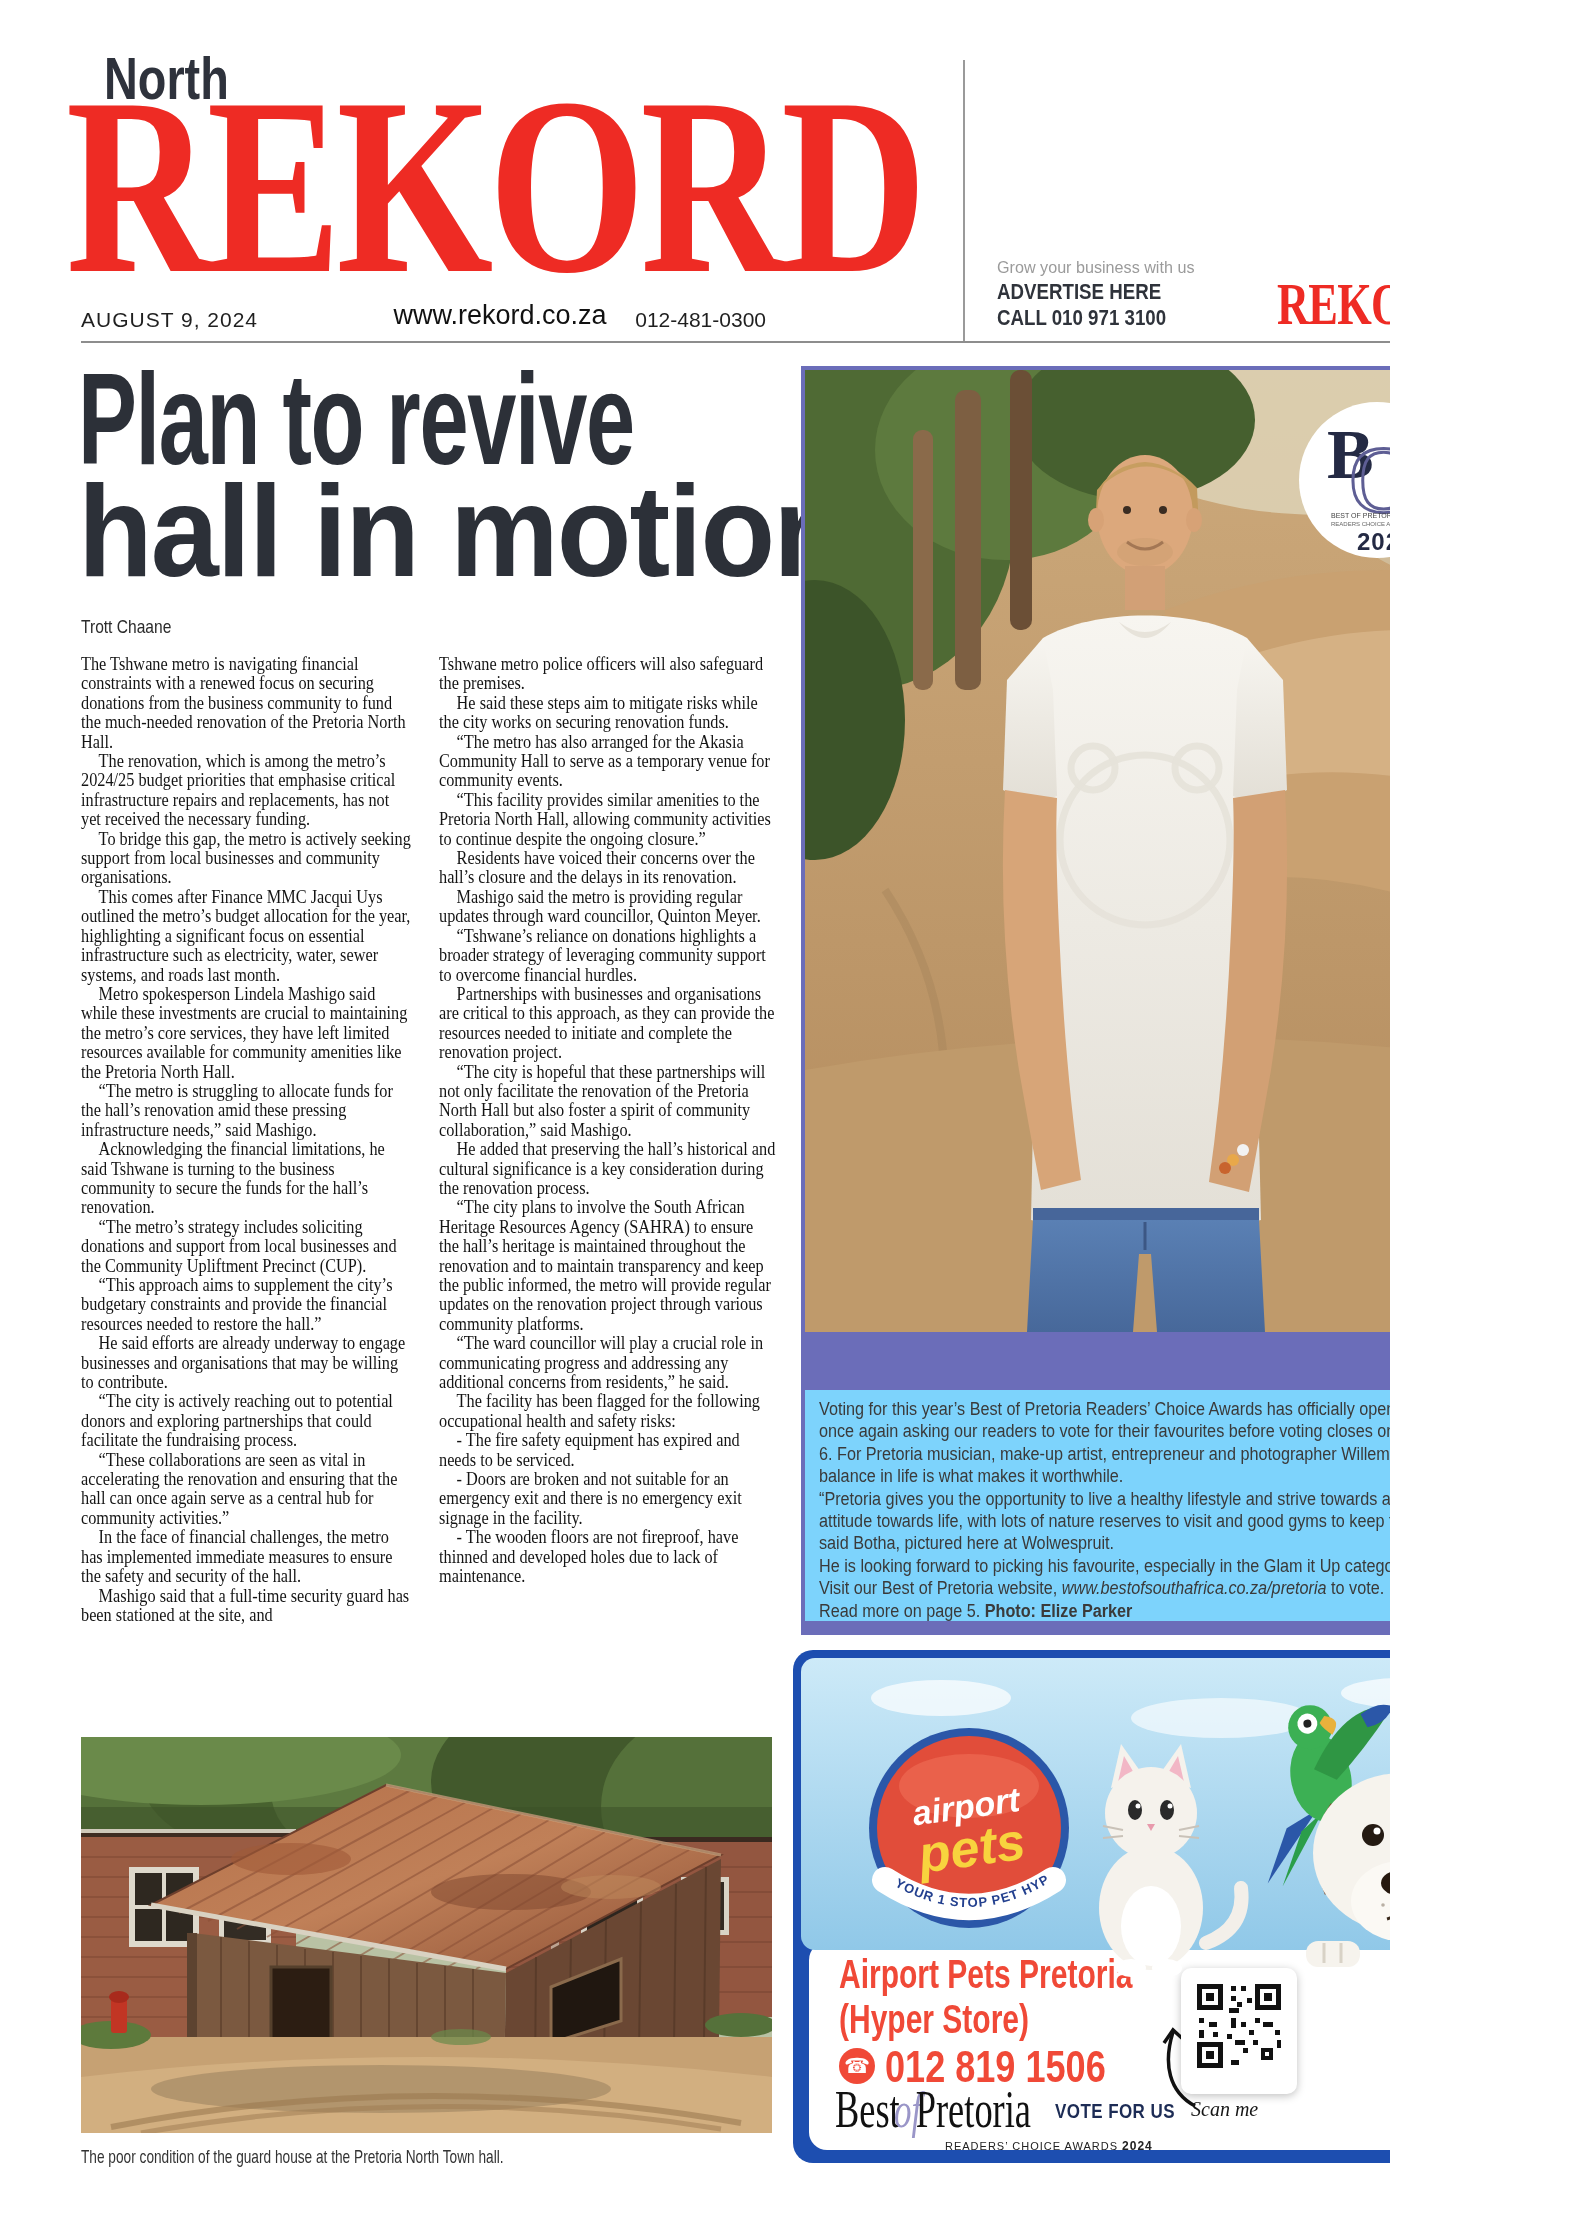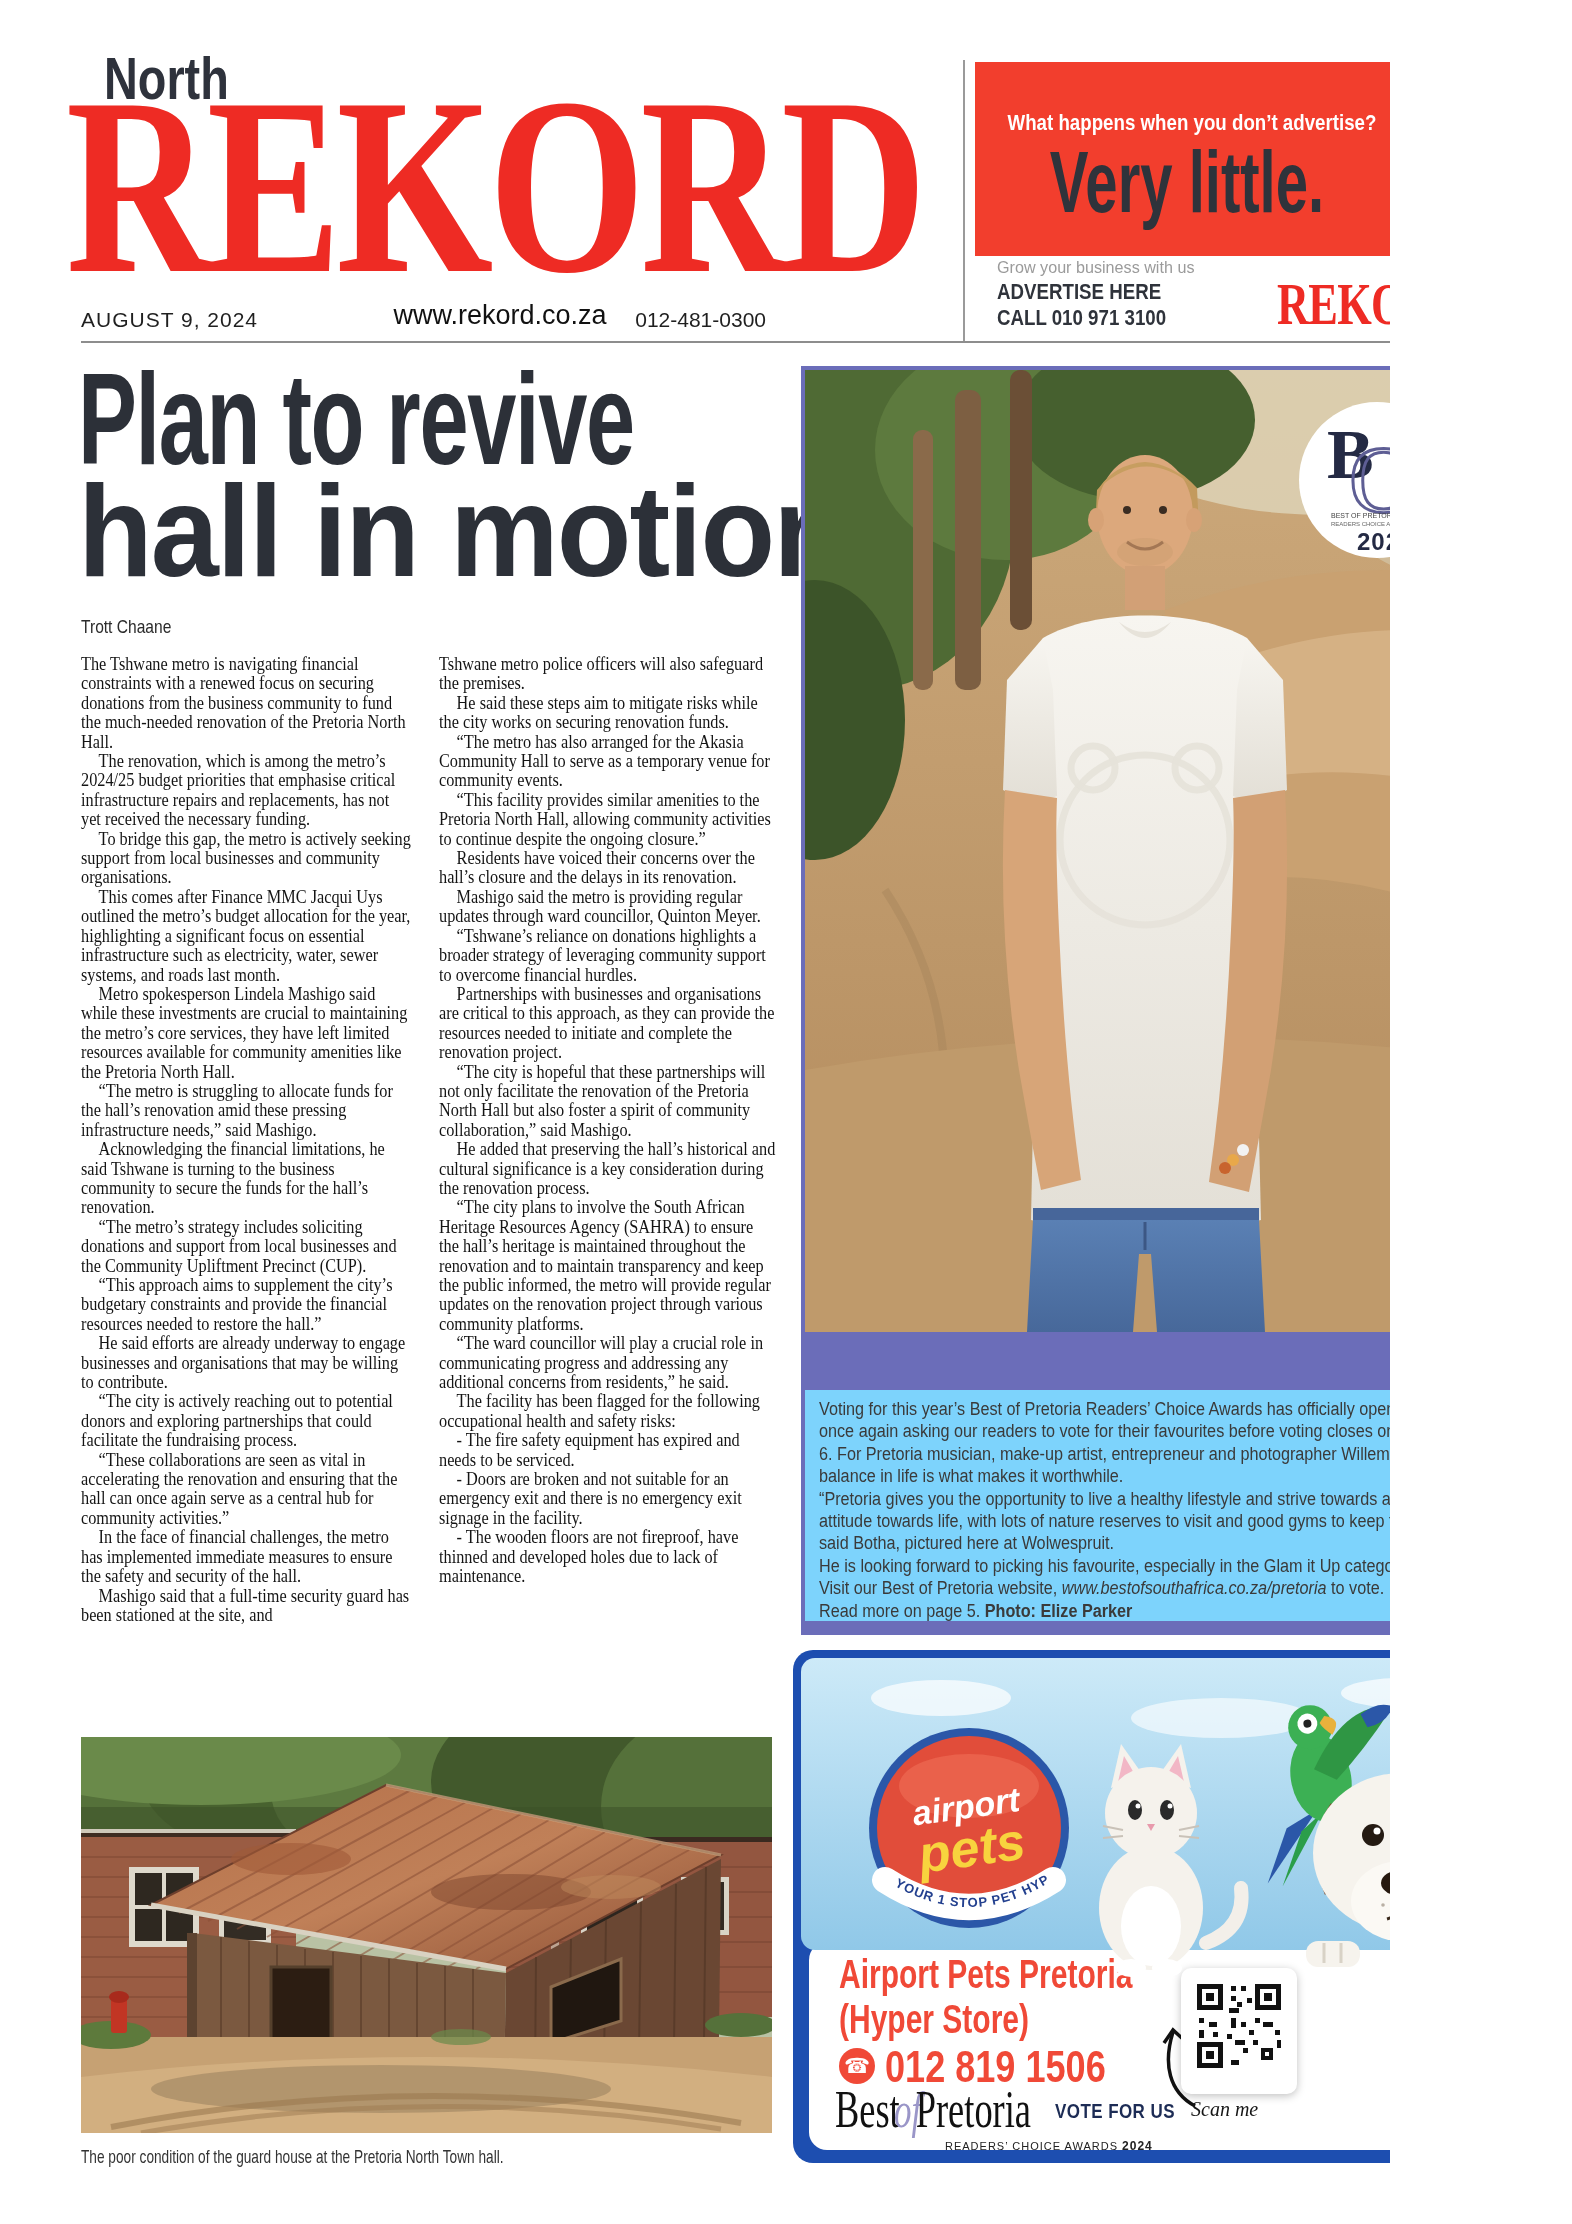--- a/index.html
+++ b/index.html
@@ -97,24 +97,20 @@
 <div class="page">
 
   <div class="abs nw" id="north">North</div>
   <div class="abs nw" id="mast-title">REKORD</div>
   <div class="abs nw" id="mast-date">AUGUST 9, 2024</div>
   <div class="abs nw" id="mast-site">www.rekord.co.za</div>
   <div class="abs nw" id="mast-phone">012-481-0300</div>
   <div class="abs" id="header-rule"></div>
   <div class="abs" id="header-divider"></div>
 
-  <div class="abs" id="house-ad-red">
-    <span class="haq">What happens when you don’t advertise?</span>
-    <span class="haa">Very little.</span>
-  </div>
   <div class="abs nw" id="house-ad-tag">Grow your business with us</div>
   <div class="abs nw" id="house-ad-adv">ADVERTISE HERE</div>
   <div class="abs nw" id="house-ad-call">CALL 010 971 3100</div>
   <div class="abs nw" id="house-ad-brand">REKORD</div>
 
   <div class="abs nw hl" id="hl1">Plan to revive</div>
   <div class="abs nw hl" id="hl2">hall in motion</div>
   <div class="abs nw" id="byline">Trott Chaane</div>
 
   <div class="abs" id="columns">

